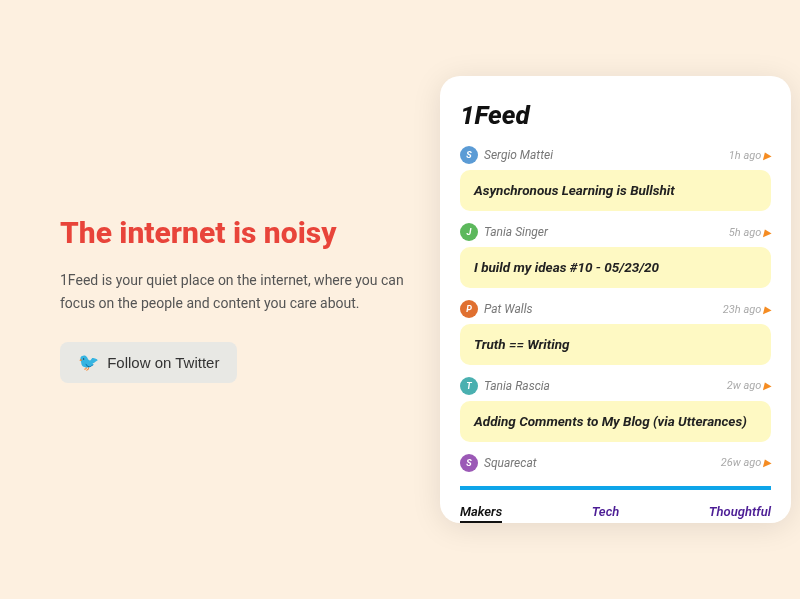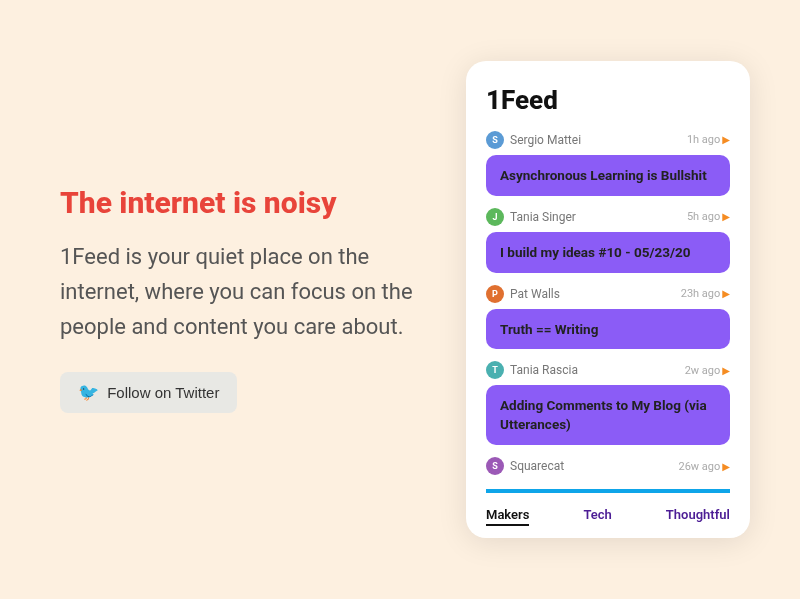--- a/index.html
+++ b/index.html
@@ -24,21 +24,21 @@
 
     .headline {
       font-size: 30px;
       font-weight: 800;
       color: #e8443a;
       line-height: 1.1;
       margin-bottom: 20px;
     }
 
     .description {
-      font-size: 22px;
+      font-size: 14px;
       color: #555;
       line-height: 1.6;
       margin-bottom: 28px;
     }
 
     .twitter-btn {
       display: inline-flex;
       align-items: center;
       gap: 8px;
       background: #e8e8e4;
@@ -51,26 +51,27 @@
       font-weight: 500;
     }
 
     .twitter-icon {
       color: #4a9c6d;
       font-size: 17px;
     }
 
     
     .feed-card {
-      width: 284px;
+      width: 351px;
       background: #fff;
       border-radius: 20px;
-      padding: 24px 20px 12px;
+      padding: 24px 20px 0;
       box-shadow: 0 4px 30px rgba(0,0,0,0.10);
       flex-shrink: 0;
+      font-style: italic;
     }
 
     .feed-title {
       font-size: 26px;
       font-weight: 800;
       color: #111;
       margin-bottom: 16px;
     }
 
     .feed-item {
@@ -119,21 +120,21 @@
       font-size: 11px;
       color: #aaa;
     }
 
     .rss-icon {
       font-size: 10px;
       color: #f58c22;
     }
 
     .feed-item-content {
-      background: #8b5cf6;
+      background: #fef9c3;
       border-radius: 10px;
       padding: 11px 14px;
       font-size: 13.5px;
       font-weight: 700;
       color: #222;
       line-height: 1.4;
     }
 
     .feed-tabs {
       display: flex;

